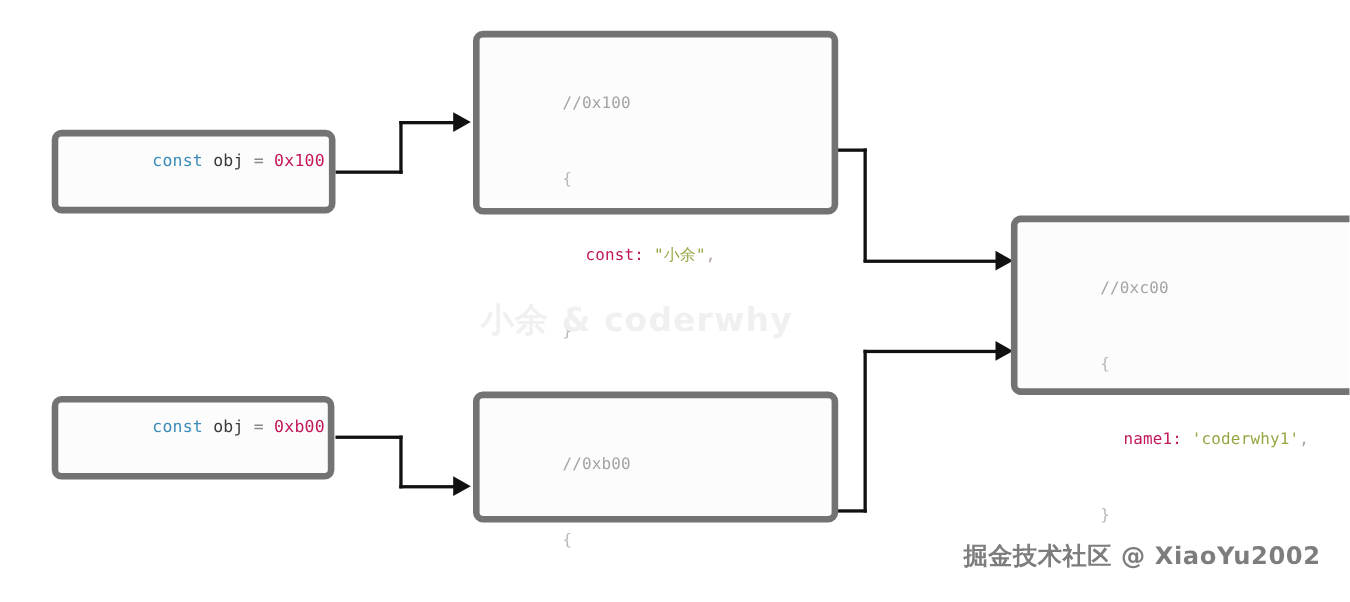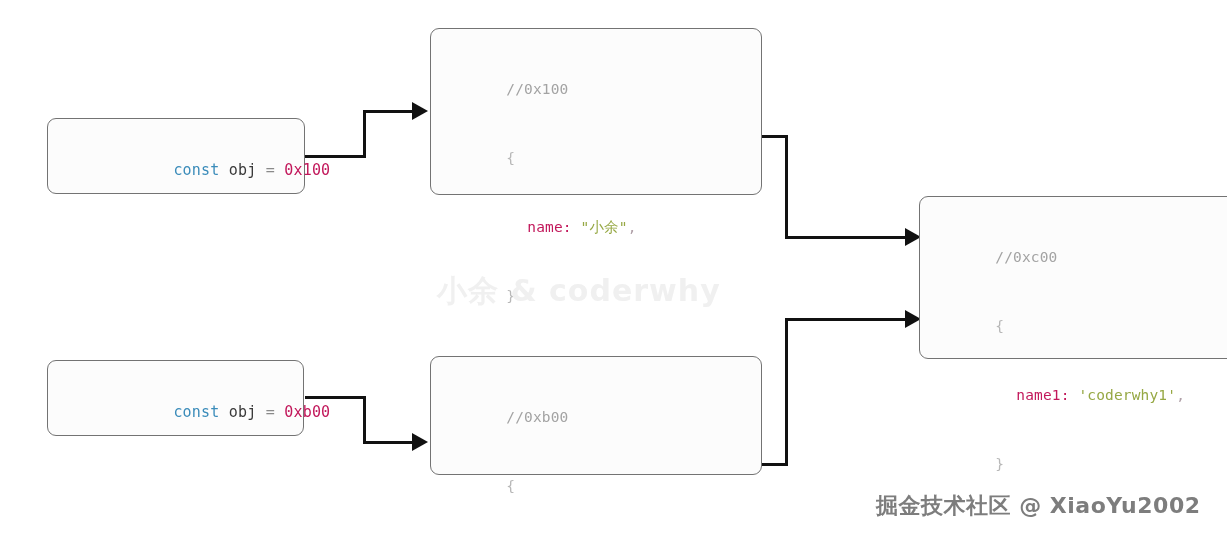--- a/index.html
+++ b/index.html
@@ -13,30 +13,29 @@
     height: 547px;
     background: #ffffff;
     overflow: hidden;
     font-family: "DejaVu Sans Mono", "Liberation Mono", monospace;
   }
 
   
   .card {
     position: absolute;
     background: #fcfcfc;
-    border: 1px solid #737373;
+    border: 6px solid #737373;
     border-radius: 9px;
     box-sizing: border-box;
   }
 
   
   .decl-card {
     display: flex;
-    align-items: flex-end;
-    padding-left: 40px;
+    align-items: flex-start;
   }
   .decl-line {
     padding-left: 30px;
     font-size: 15px;
     letter-spacing: 0.2px;
     white-space: pre;
     line-height: 1;
   }
 
   
@@ -138,21 +137,21 @@
   </div>
 
   <div class="card code-card" style="left:430px; top:28px; width:332px; height:167px;">
     <div class="code-line">
       <span class="tok-comment">//0x100</span>
     </div>
     <div class="code-line">
       <span class="tok-brace">{</span>
     </div>
     <div class="code-line indent">
-      <span class="tok-key">name:</span><span> </span><span class="tok-string">"小余"</span><span class="tok-punct">,</span>
+      <span class="tok-key">const:</span><span> </span><span class="tok-string">"小余"</span><span class="tok-punct">,</span>
     </div>
     <div class="code-line">
       <span class="tok-brace">}</span>
     </div>
   </div>
 
   <div class="card code-card" style="left:430px; top:356px; width:332px; height:119px;">
     <div class="code-line">
       <span class="tok-comment">//0xb00</span>
     </div>

